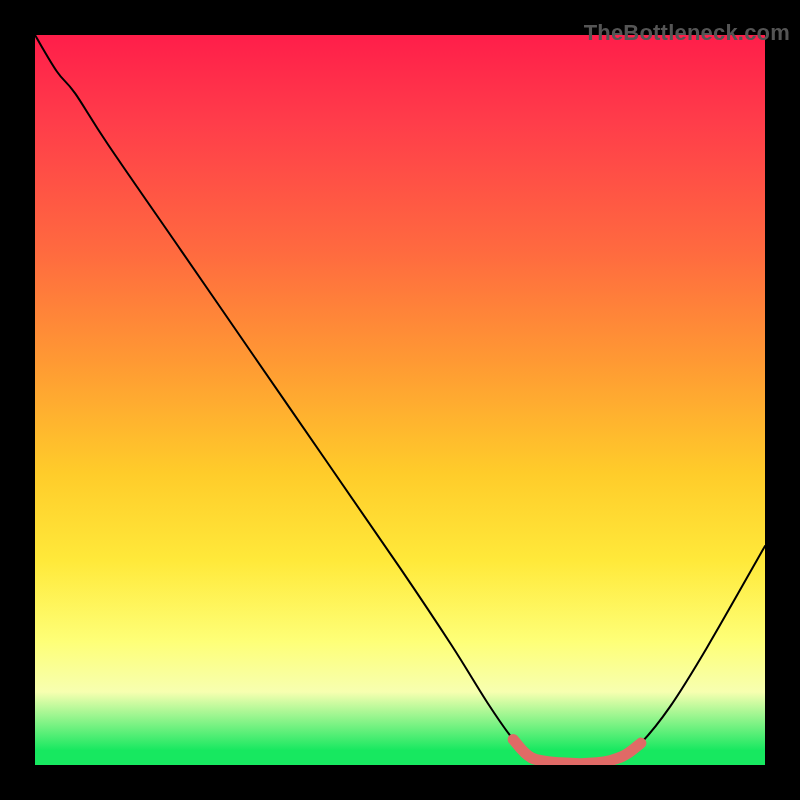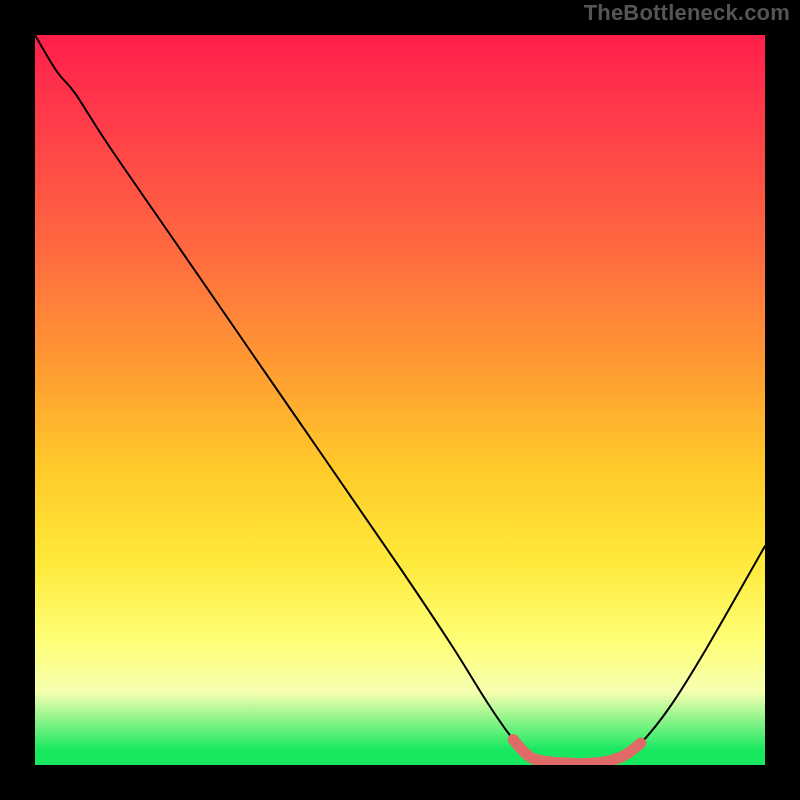--- a/index.html
+++ b/index.html
@@ -12,21 +12,21 @@
     font-family: Arial, Helvetica, sans-serif;
   }
   .frame {
     position: relative;
     width: 800px;
     height: 800px;
     background: #000;
   }
   .watermark {
     position: absolute;
-    top: 0;
+    top: 20px;
     right: 10px;
     color: #555;
     font-size: 22px;
     font-weight: 600;
     letter-spacing: 0.2px;
     z-index: 20;
   }
   .plot-area {
     position: absolute;
     left: 35px;

